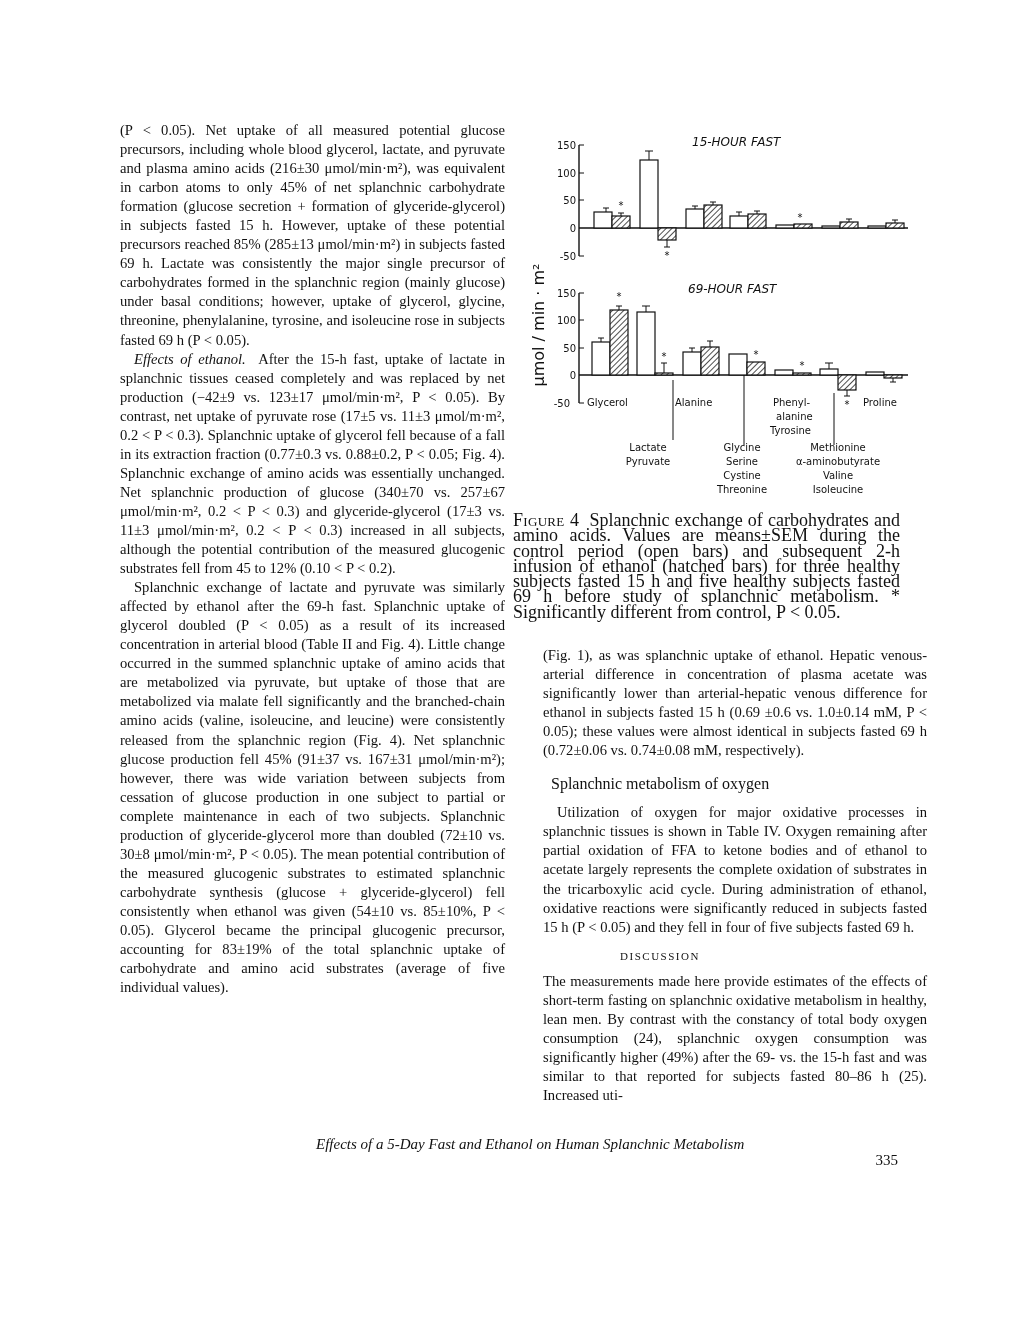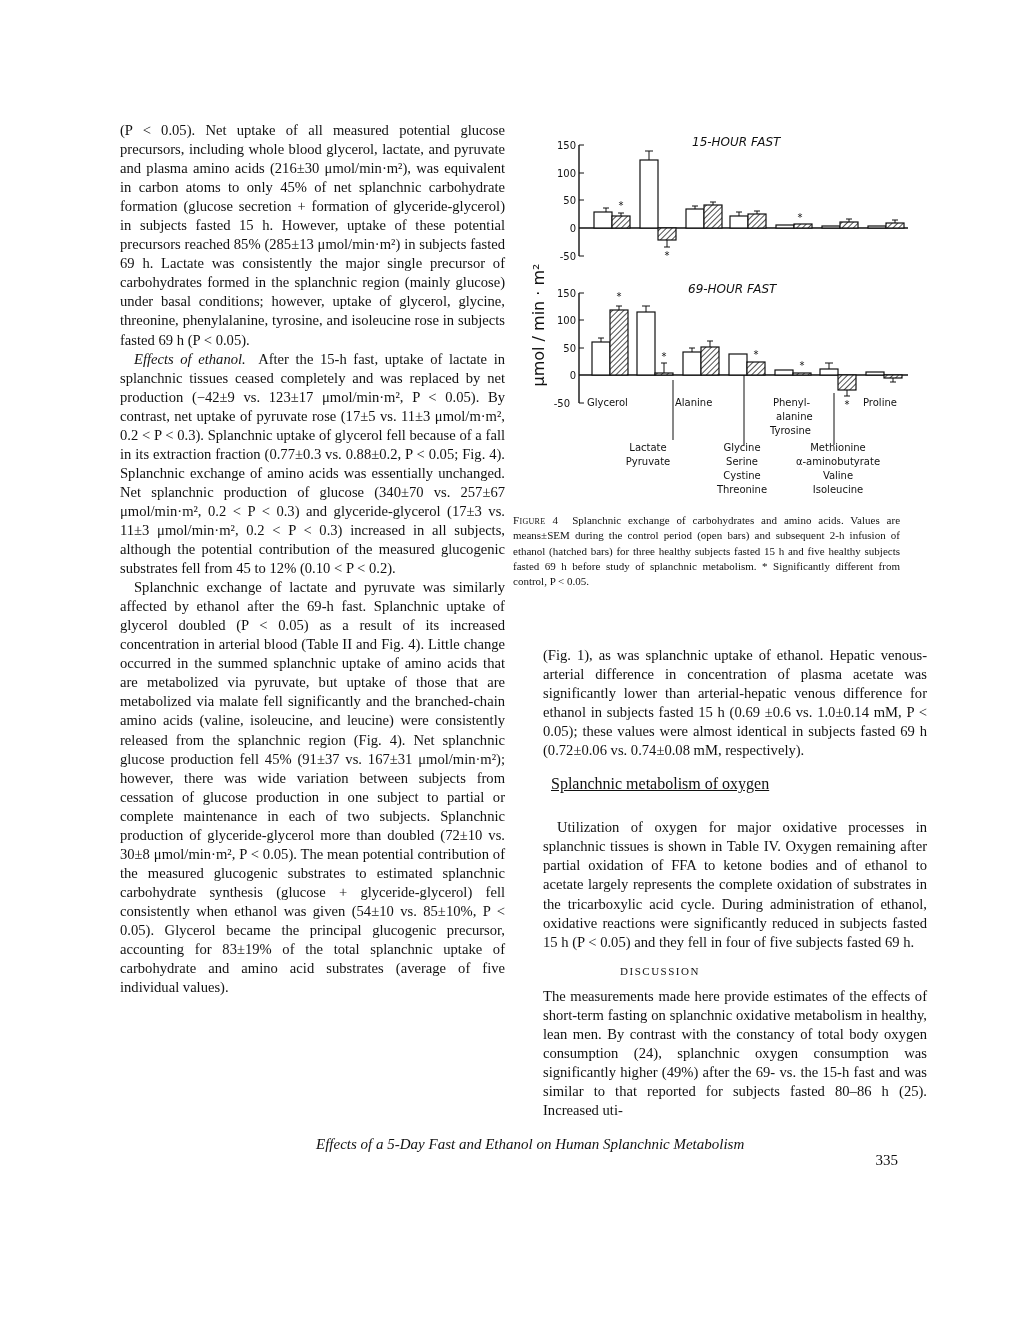--- a/index.html
+++ b/index.html
@@ -2,23 +2,23 @@
 <html><head>
 <meta charset="utf-8">
 <style>
   html, body { margin:0; padding:0; background:#ffffff; }
   body { width:1020px; height:1320px; position:relative; overflow:hidden; font-family:"Liberation Serif","DejaVu Serif",serif; color:#111; }
   .col { position:absolute; font-size:14.6px; line-height:19.05px; text-align:justify; }
   .col p { margin:0; text-indent:0; }
   .col p.ind { text-indent:14px; }
   #left-col { left:120px; top:121px; width:385px; }
   #right-col-text { left:543px; top:646px; width:384px; }
-  .sec-head { font-size:16px; margin:14px 0 25px 8px; text-indent:0;text-decoration:underline; }
+  .sec-head { font-size:16px; margin:14px 0 10px 8px; text-indent:0; }
   .disc-head { font-size:11px; letter-spacing:1.5px; text-align:center; margin:10px 0 6px 0; padding-right:150px; }
-  .caption { position:absolute; left:513px; top:513px; width:387px; font-size:11px; line-height:15.3px; text-align:justify; }
+  .caption { position:absolute; left:513px; top:513px; width:387px; font-size:18px; line-height:15.3px; text-align:justify; }
   .caption .sc { font-variant:small-caps; letter-spacing:0.3px; }
   .footer { position:absolute; top:1136px; left:316px; width:582px; font-size:15px; font-style:italic; }
   .footer .pg { position:absolute; right:0; top:16px; font-style:normal; }
   #figure { position:absolute; left:520px; top:125px; width:390px; height:385px; }
   #figure svg { width:390px; height:385px; }
   .fig-label { font-family:"DejaVu Sans","Liberation Sans",sans-serif; }
 </style>
 </head>
 <body>
 

